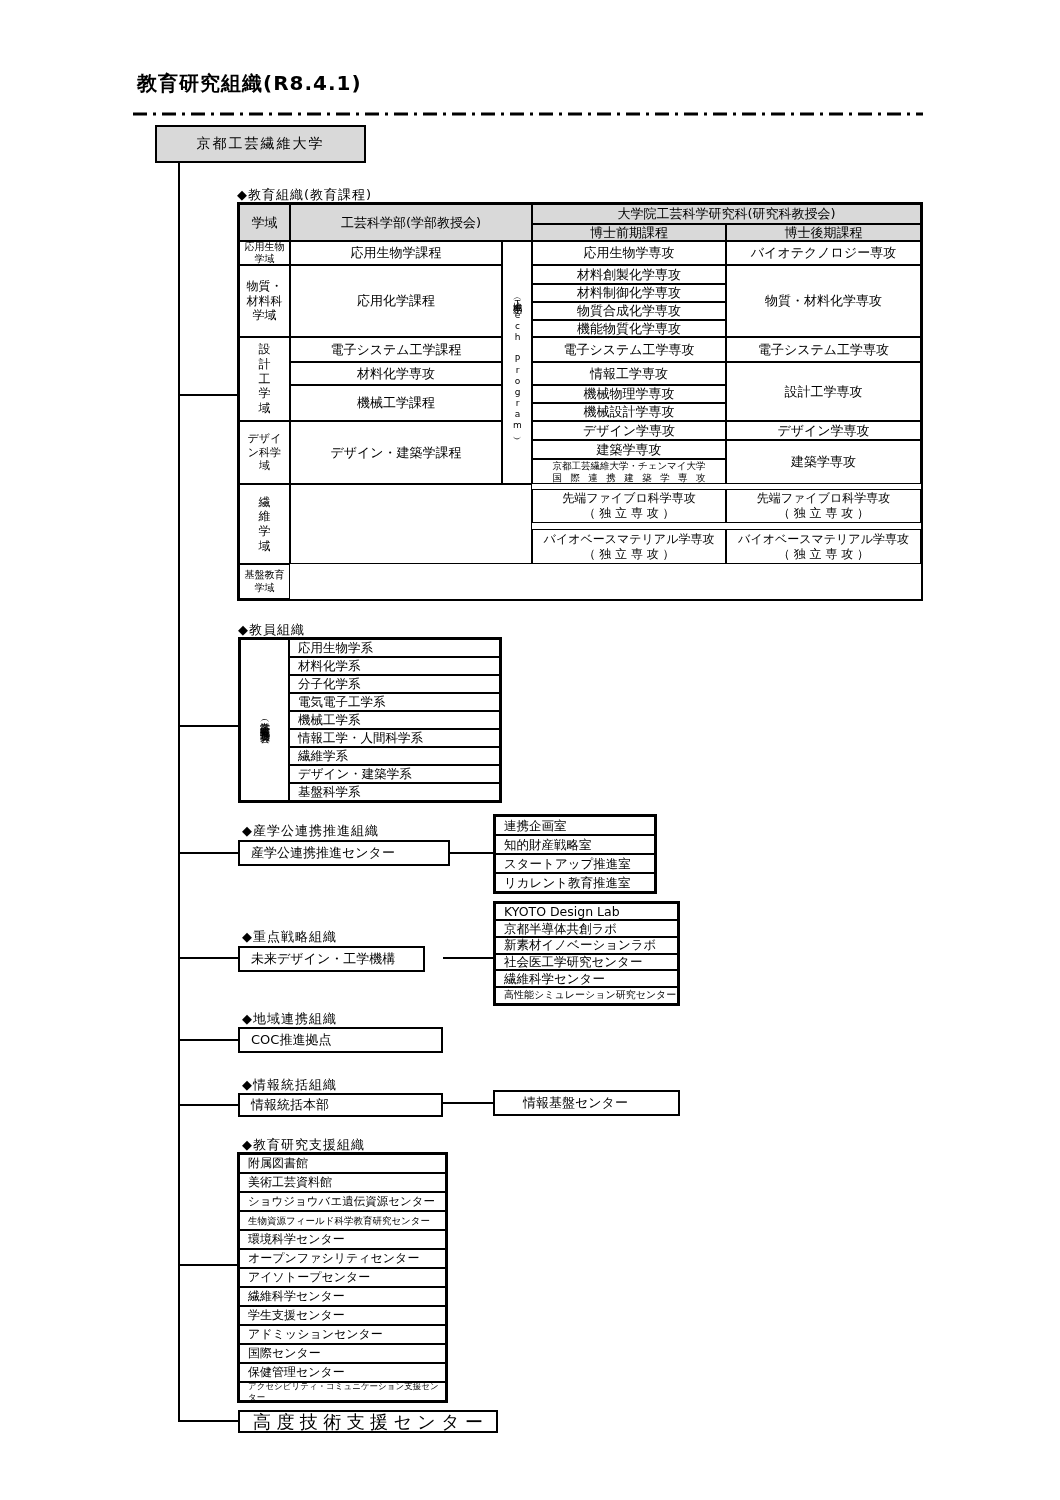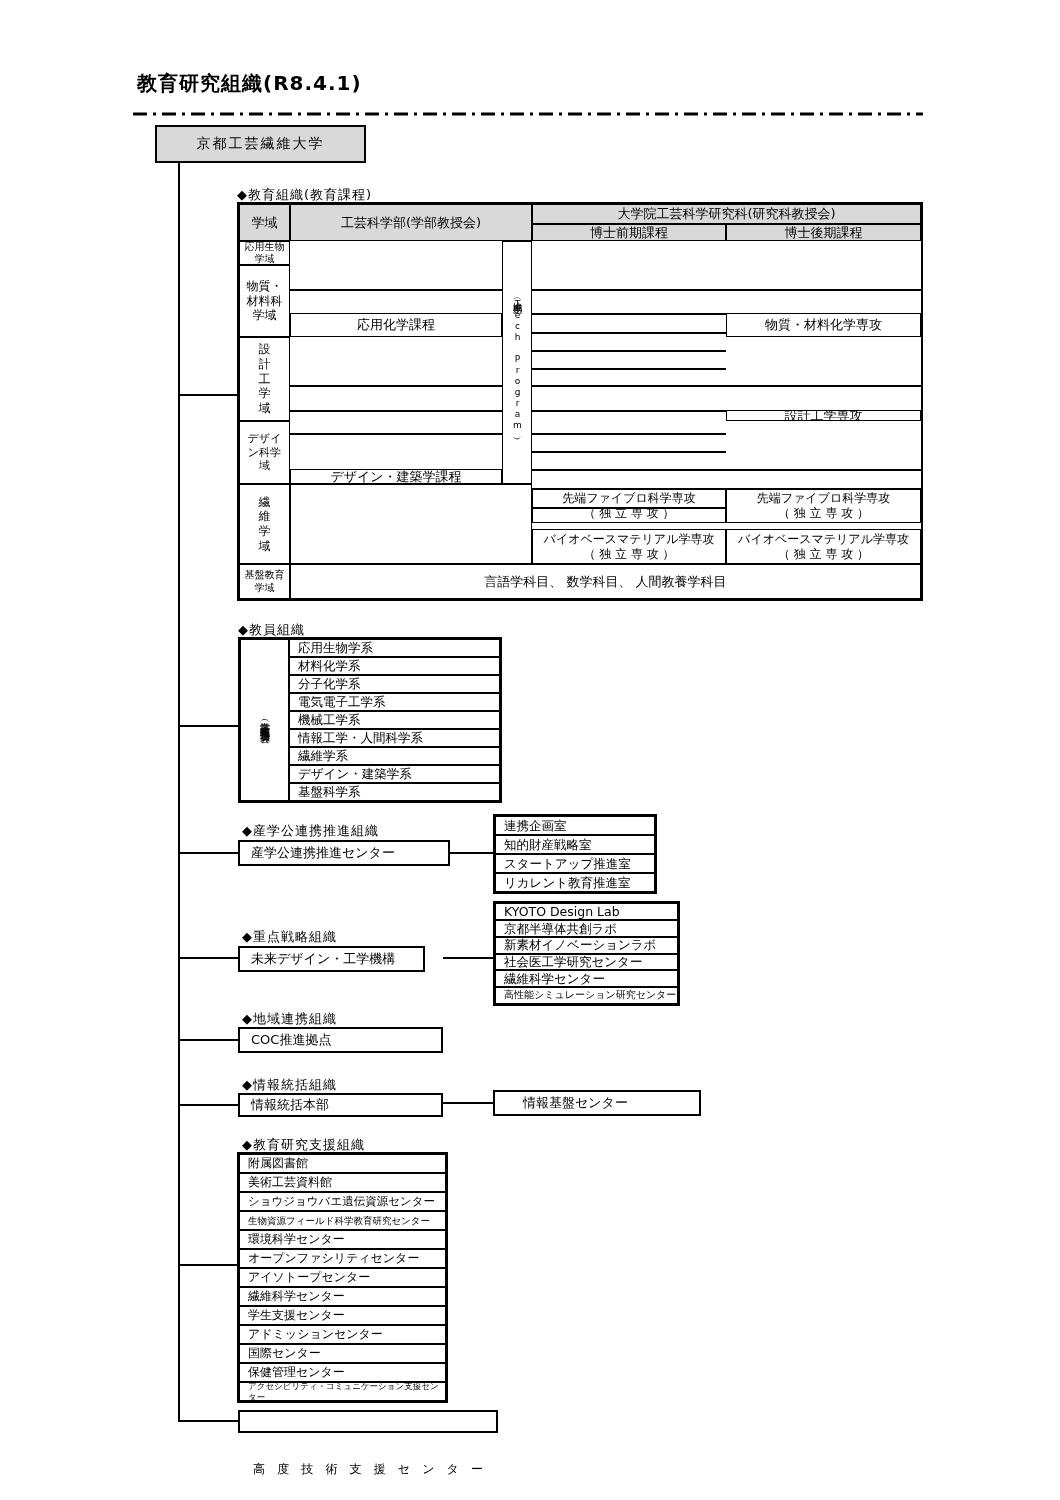--- a/index.html
+++ b/index.html
@@ -12,42 +12,42 @@
   #univ-box{left:155px;top:125px;width:211px;height:38px;background:#d9d9d9;border:2.5px solid #000;
             display:flex;align-items:center;justify-content:center;font-size:14px;letter-spacing:2px;box-sizing:border-box;}
   .sec-label{position:absolute;font-size:13px;letter-spacing:1px;}
   
   .gtable{position:absolute;display:grid;border:2px solid #000;background:#fff;box-sizing:border-box;}
   .gtable > div{box-sizing:border-box;}
   .cell{border:1px solid #000;display:flex;align-items:center;justify-content:center;
         text-align:center;white-space:pre-line;line-height:1.22;font-size:13px;overflow:hidden;}
   .gray{background:#d9d9d9;}
   .just{display:flex;flex-direction:column;justify-content:center;text-align:justify;
-        text-align-last:justify;padding:0 10px;margin-top:48px;}
+        text-align-last:justify;padding:0 10px;}
   .vert{writing-mode:vertical-rl;text-orientation:upright;font-size:9px;letter-spacing:1px;line-height:1;}
   .left{justify-content:flex-start;text-align:left;padding-left:8px;}
   .fs10{font-size:10px;}
   .fs95{font-size:9.5px;}
   .fs85{font-size:8.5px;}
   .fs115{font-size:11.5px;}
   .fs12{font-size:12px;}
   .fs125{font-size:12.5px;}
   
   #edu-table{left:237px;top:202px;width:686px;
      grid-template-columns:51px 212px 30px 194px 1fr;
      grid-template-rows:20px 17px 24px 19px 18px 18px 17px 25px 23px 18px 18px 19px 19px 25px 5px 34px 6px 35px 35px;}
   
   #kyoin-table{left:238px;top:637px;width:264px;grid-template-columns:49px 1fr;grid-template-rows:repeat(9,18px);}
   
   #sangaku-list{left:493px;top:814px;width:164px;height:80px;grid-template-rows:repeat(4,1fr);}
   #kyoto-list{left:493px;top:901px;width:187px;height:105px;grid-template-rows:repeat(6,1fr);}
   #support-list{left:237px;top:1152px;width:211px;grid-template-rows:repeat(13,19px);}
   .org-box{position:absolute;border:2px solid #000;background:#fff;display:flex;align-items:center;
            font-size:13px;box-sizing:border-box;padding-left:11px;}
-  #joho-center{left:493px;top:1090px;width:208px;height:26px;padding-left:28px;}
+  #joho-center{left:493px;top:1090px;width:187px;height:26px;padding-left:28px;}
   #kodo-box{left:238px;top:1410px;width:260px;height:23px;display:block;padding:0;}
   #kodo-box .just{height:100%;padding:0 13px;}
 </style>
 </head>
 <body>
 
 <div id="page">
 
   <div id="title" class="abs">教育研究組織(R8.4.1)</div>
 
@@ -100,21 +100,20 @@
 学域</div>
 
     <div class="cell just" style="grid-area:3/2/4/3">応用生物学課程</div>
     <div class="cell just" style="grid-area:4/2/8/3">応用化学課程</div>
     <div class="cell just" style="grid-area:8/2/9/3">電子システム工学課程</div>
     <div class="cell just" style="grid-area:9/2/10/3">材料化学専攻</div>
     <div class="cell just" style="grid-area:10/2/12/3">機械工学課程</div>
     <div class="cell just" style="grid-area:12/2/15/3">デザイン・建築学課程</div>
     <div class="cell" style="grid-area:15/2/19/4"></div>
     <div class="cell vert" style="grid-area:3/3/15/4">（地域創生Tech Program）</div>
-    <div class="cell" style="grid-area:19/2/20/6">言語学科目、 数学科目、 人間教養学科目</div>
 
     <div class="cell just" style="grid-area:3/4/4/5">応用生物学専攻</div>
     <div class="cell just" style="grid-area:4/4/5/5">材料創製化学専攻</div>
     <div class="cell just" style="grid-area:5/4/6/5">材料制御化学専攻</div>
     <div class="cell just" style="grid-area:6/4/7/5">物質合成化学専攻</div>
     <div class="cell just" style="grid-area:7/4/8/5">機能物質化学専攻</div>
     <div class="cell just" style="grid-area:8/4/9/5">電子システム工学専攻</div>
     <div class="cell just" style="grid-area:9/4/10/5">情報工学専攻</div>
     <div class="cell just" style="grid-area:10/4/11/5">機械物理学専攻</div>
     <div class="cell just" style="grid-area:11/4/12/5">機械設計学専攻</div>
@@ -191,16 +190,16 @@
     <div class="cell left fs12">アイソトープセンター</div>
     <div class="cell left fs12">繊維科学センター</div>
     <div class="cell left fs12">学生支援センター</div>
     <div class="cell left fs12">アドミッションセンター</div>
     <div class="cell left fs12">国際センター</div>
     <div class="cell left fs12">保健管理センター</div>
     <div class="cell left fs85">アクセシビリティ・コミュニケーション支援センター</div>
   </div>
 
   <div class="org-box" id="kodo-box">
-    <div class="just" style="font-size:12px">高度技術支援センター</div>
+    <div class="just" style="font-size:18px">高度技術支援センター</div>
   </div>
 
 </div>
 
 </body></html>

